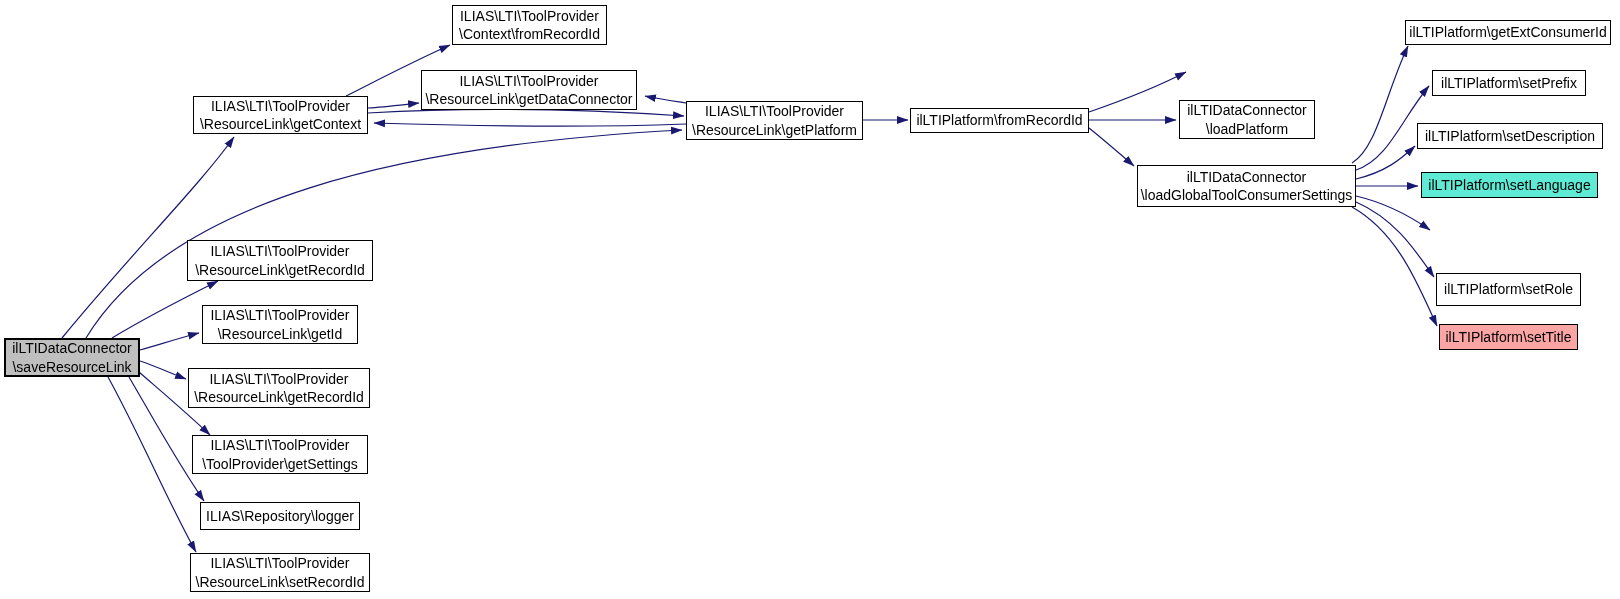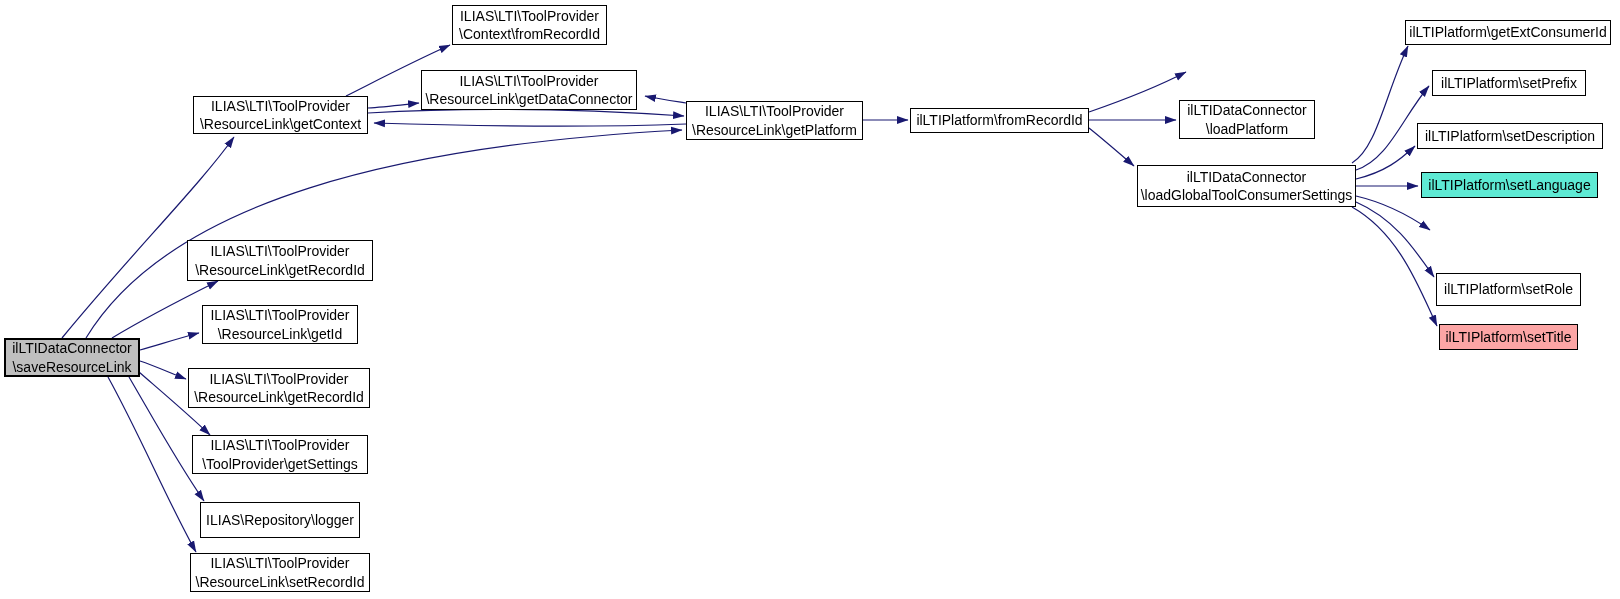--- a/index.html
+++ b/index.html
@@ -84,21 +84,21 @@
       <span>\ResourceLink\getId</span>
     </div>
     <div class="node" style="left: 188px; top: 368px; width: 182px; height: 40px; border-color: rgb(0, 0, 0); background: rgb(255, 255, 255);">
       <span>ILIAS\LTI\ToolProvider</span>
       <span>\ResourceLink\getRecordId</span>
     </div>
     <div class="node" style="left: 192px; top: 435px; width: 176px; height: 39px; border-color: rgb(0, 0, 0); background: rgb(255, 255, 255);">
       <span>ILIAS\LTI\ToolProvider</span>
       <span>\ToolProvider\getSettings</span>
     </div>
-    <div class="node" style="left: 200px; top: 502px; width: 160px; height: 36px; border-color: rgb(0, 0, 0); background: rgb(255, 255, 255);">
+    <div class="node" style="left: 200px; top: 502px; width: 160px; height: 28px; border-color: rgb(0, 0, 0); background: rgb(255, 255, 255);">
       <span>ILIAS\Repository\logger</span>
     </div>
     <div class="node" style="left: 190px; top: 553px; width: 180px; height: 39px; border-color: rgb(0, 0, 0); background: rgb(255, 255, 255);">
       <span>ILIAS\LTI\ToolProvider</span>
       <span>\ResourceLink\setRecordId</span>
     </div>
     <div class="node" style="left: 686px; top: 101px; width: 177px; height: 39px; border-color: rgb(0, 0, 0); background: rgb(255, 255, 255);">
       <span>ILIAS\LTI\ToolProvider</span>
       <span>\ResourceLink\getPlatform</span>
     </div>

